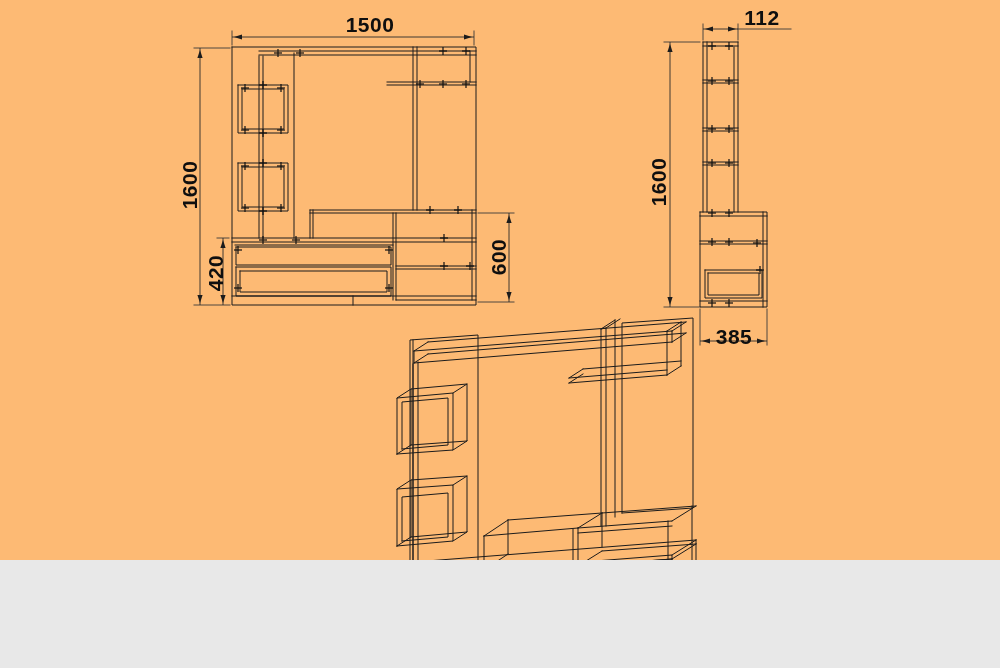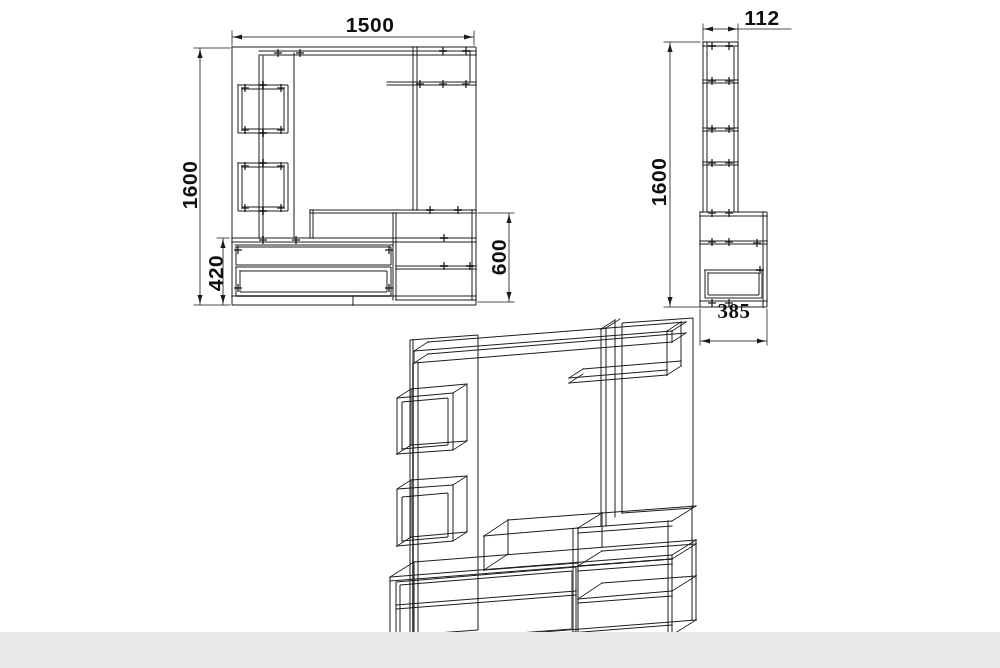--- a/index.html
+++ b/index.html
@@ -1,16 +1,16 @@
 <!DOCTYPE html>
 <html><head>
 <meta charset="utf-8">
 <style>
   html,body{margin:0;padding:0;background:#e8e8e8;}
-  #stage{position:relative;width:1000px;height:632px;background:#ffffff;overflow:hidden;
+  #stage{position:relative;width:1000px;height:560px;background:#fdba74;overflow:hidden;
          font-family:"Liberation Sans", sans-serif;}
   #draw{position:absolute;left:0;top:0;}
   .ln{fill:none;stroke:#1c1c1c;stroke-width:1;stroke-linecap:square;}
   .thin{fill:none;stroke:#3a3a3a;stroke-width:0.9;stroke-linecap:square;}
   .dim{fill:none;stroke:#2a2a2a;stroke-width:0.9;}
   .arr{fill:#1c1c1c;stroke:none;}
   .cross{stroke:#111;stroke-width:1.2;}
   .dimlabel{position:absolute;width:72px;height:22px;line-height:22px;text-align:center;
             font-weight:bold;font-size:21px;color:#0f0f0f;letter-spacing:0.5px;}
   .vert{transform:rotate(-90deg);}
@@ -299,15 +299,15 @@
   <div class="dimlabel vert" style="left:154px;top:174px;">1600</div>
 
   <div class="dimlabel vert" style="left:180px;top:262px;">420</div>
 
   <div class="dimlabel vert" style="left:463px;top:246px;">600</div>
 
   <div class="dimlabel" style="left:726px;top:7px;">112</div>
 
   <div class="dimlabel vert" style="left:623px;top:171px;">1600</div>
 
-  <div class="dimlabel" style="left:698px;top:300px;font-family:Liberation Serif, serif;">385</div>
+  <div class="dimlabel" style="left:698px;top:326px;">385</div>
 
 </div>
 
 </body></html>

